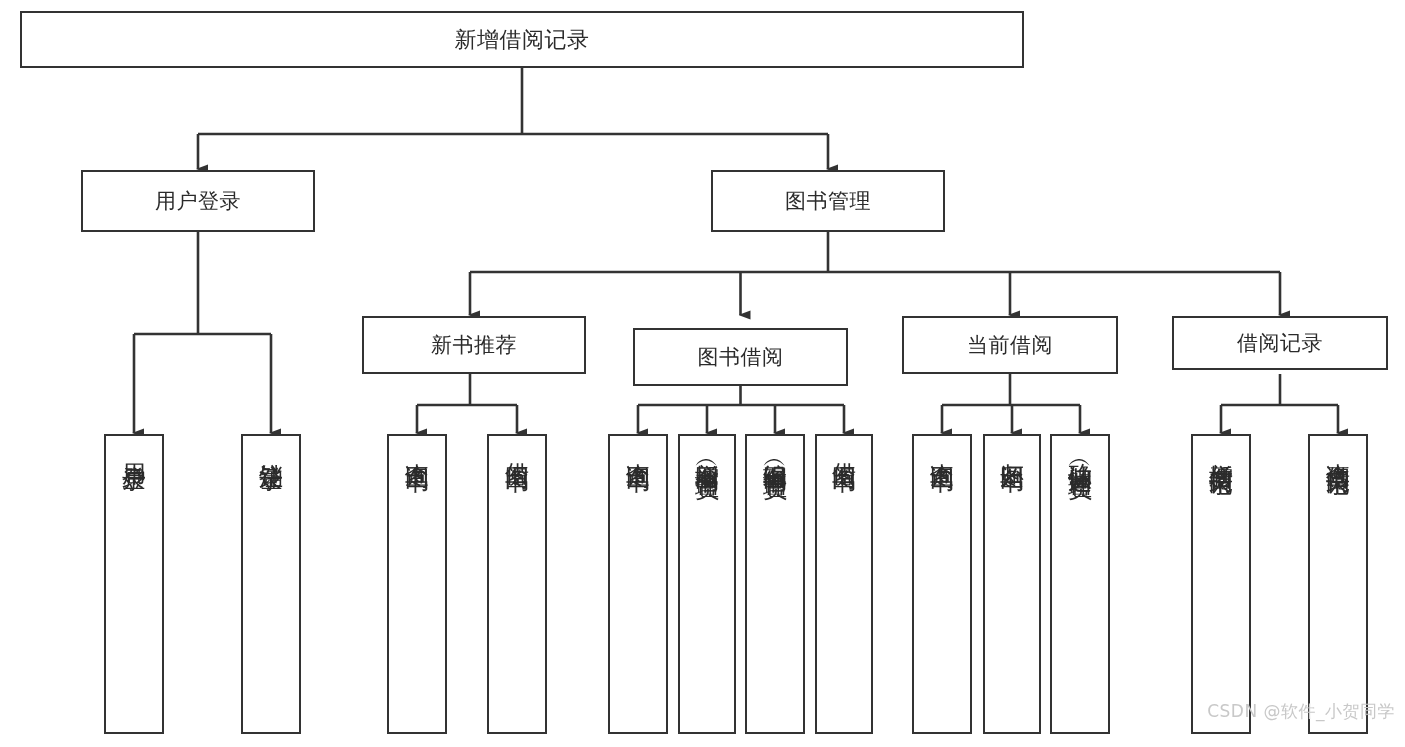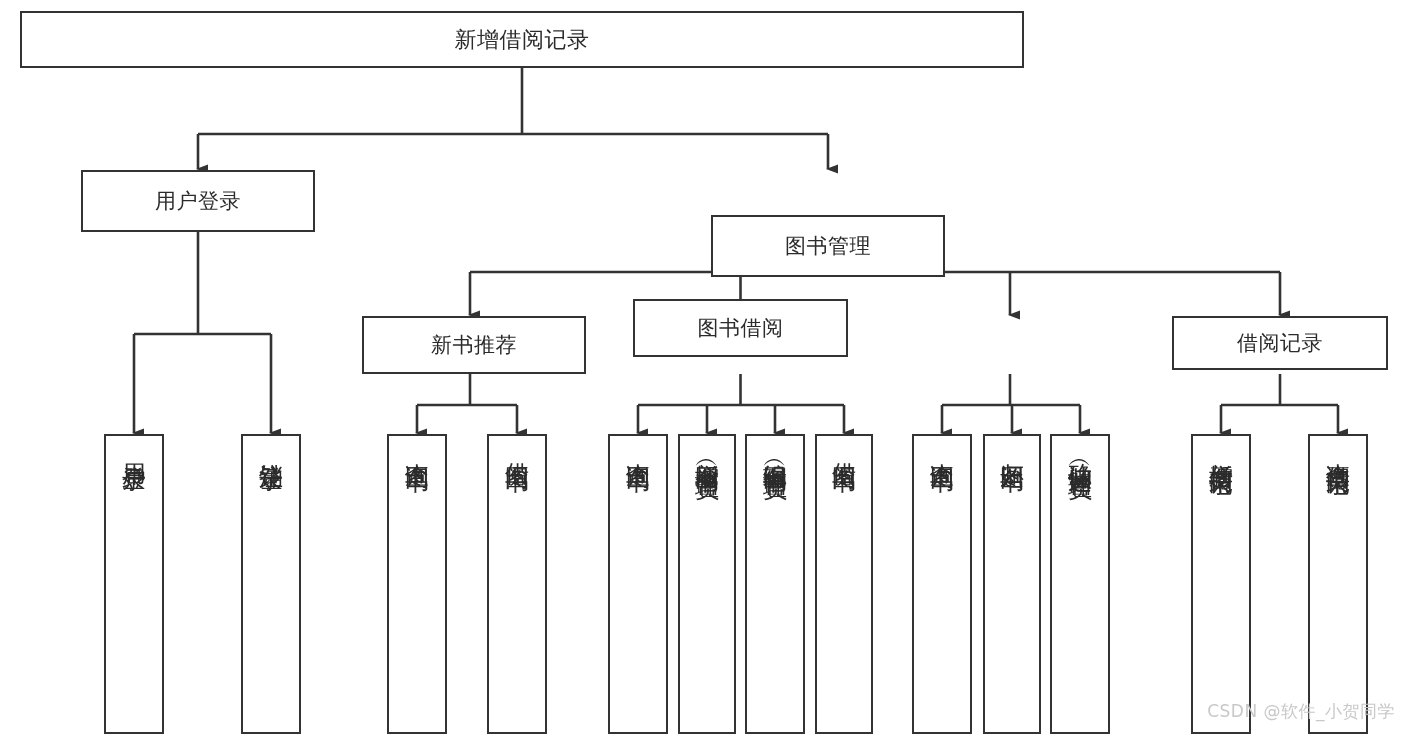--- a/index.html
+++ b/index.html
@@ -122,29 +122,32 @@
       </g>
   </svg>
 
   <div class="node root horiz" style="left: 20px; top: 11px; width: 1004px; height: 57px;">
     <span class="label">新增借阅记录</span>
   </div>
 
   <div class="node horiz" style="left: 81px; top: 170px; width: 234px; height: 62px;">
     <span class="label">用户登录</span>
   </div>
-  <div class="node horiz" style="left: 711px; top: 170px; width: 234px; height: 62px; margin-top: 45px;">
+  <div class="node horiz" style="left: 711px; top: 170px; width: 234px; height: 62px;">
     <span class="label">图书管理</span>
   </div>
 
   <div class="node horiz" style="left: 362px; top: 316px; width: 224px; height: 58px;">
     <span class="label">新书推荐</span>
   </div>
-  <div class="node horiz" style="left: 633px; top: 299px; width: 215px; height: 58px;">
+  <div class="node horiz" style="left: 633px; top: 328px; width: 215px; height: 58px;">
     <span class="label">图书借阅</span>
+  </div>
+  <div class="node horiz" style="left: 902px; top: 316px; width: 216px; height: 58px;">
+    <span class="label">当前借阅</span>
   </div>
   <div class="node horiz" style="left: 1172px; top: 316px; width: 216px; height: 54px;">
     <span class="label">借阅记录</span>
   </div>
 
   <div class="node vert" style="left: 104px; top: 434px; width: 60px; height: 300px;">
     <span class="label">用户登录</span>
   </div>
   <div class="node vert" style="left: 241px; top: 434px; width: 60px; height: 300px;">
     <span class="label">注销登录</span>

